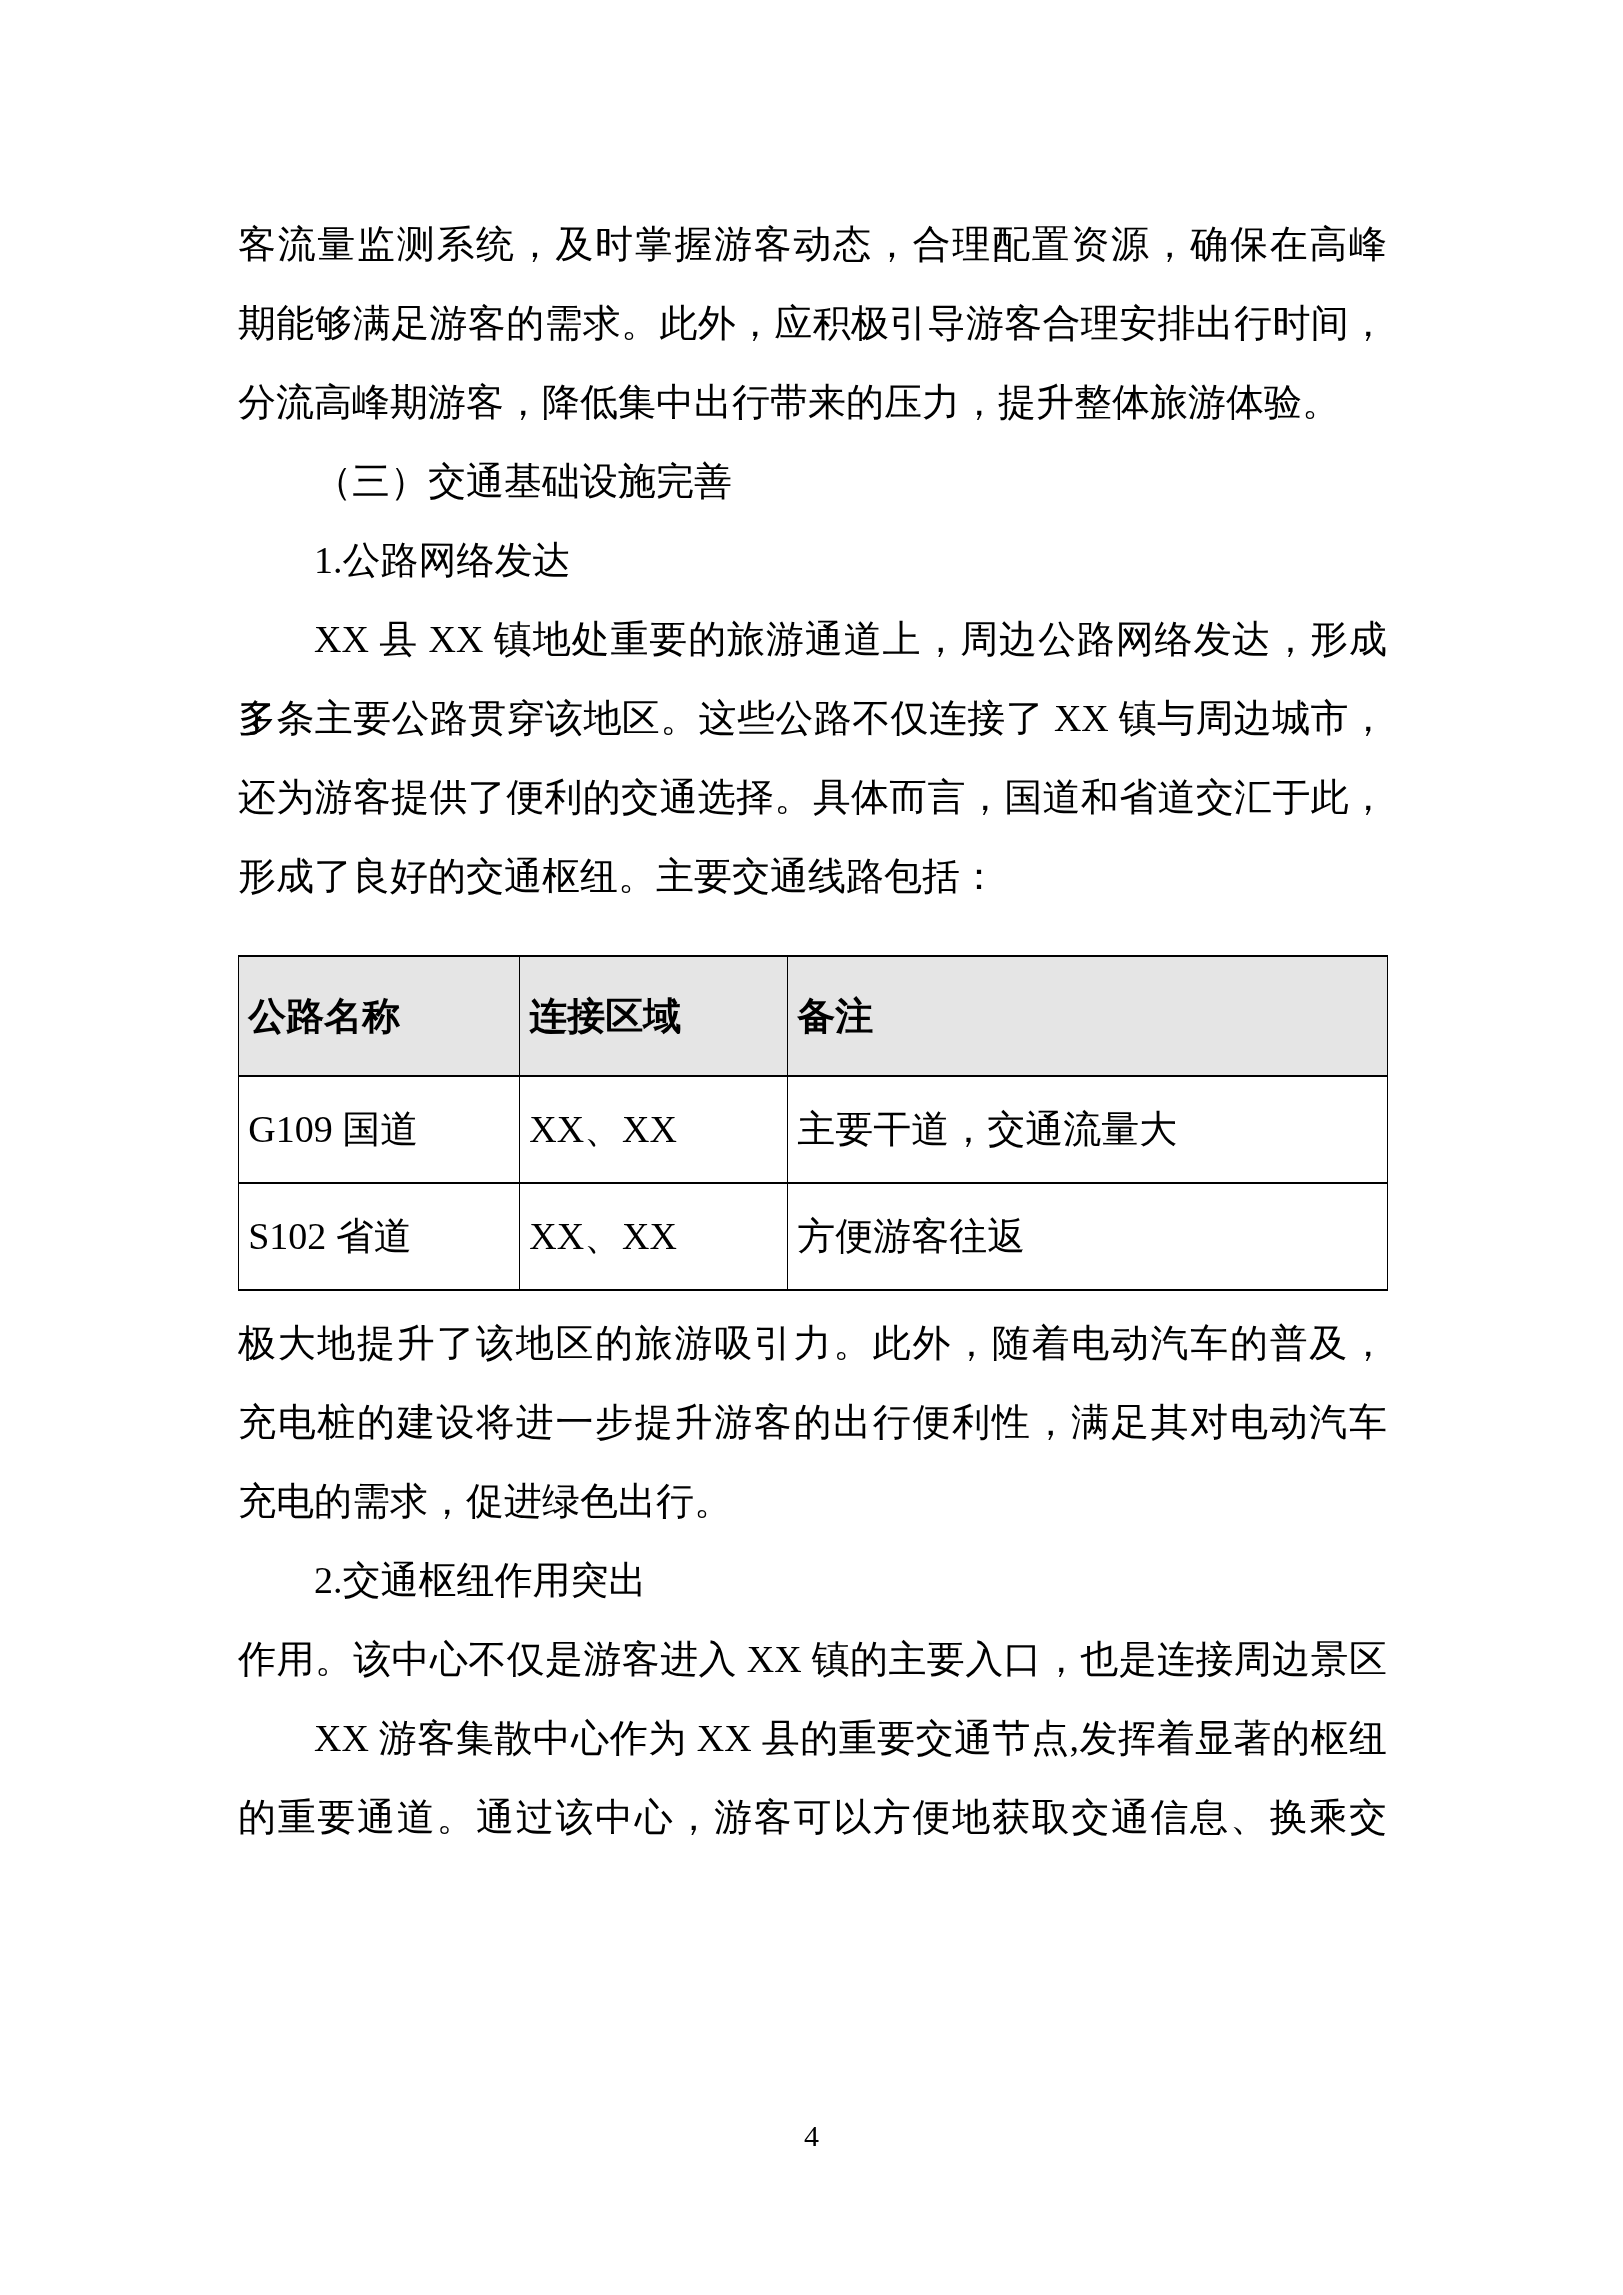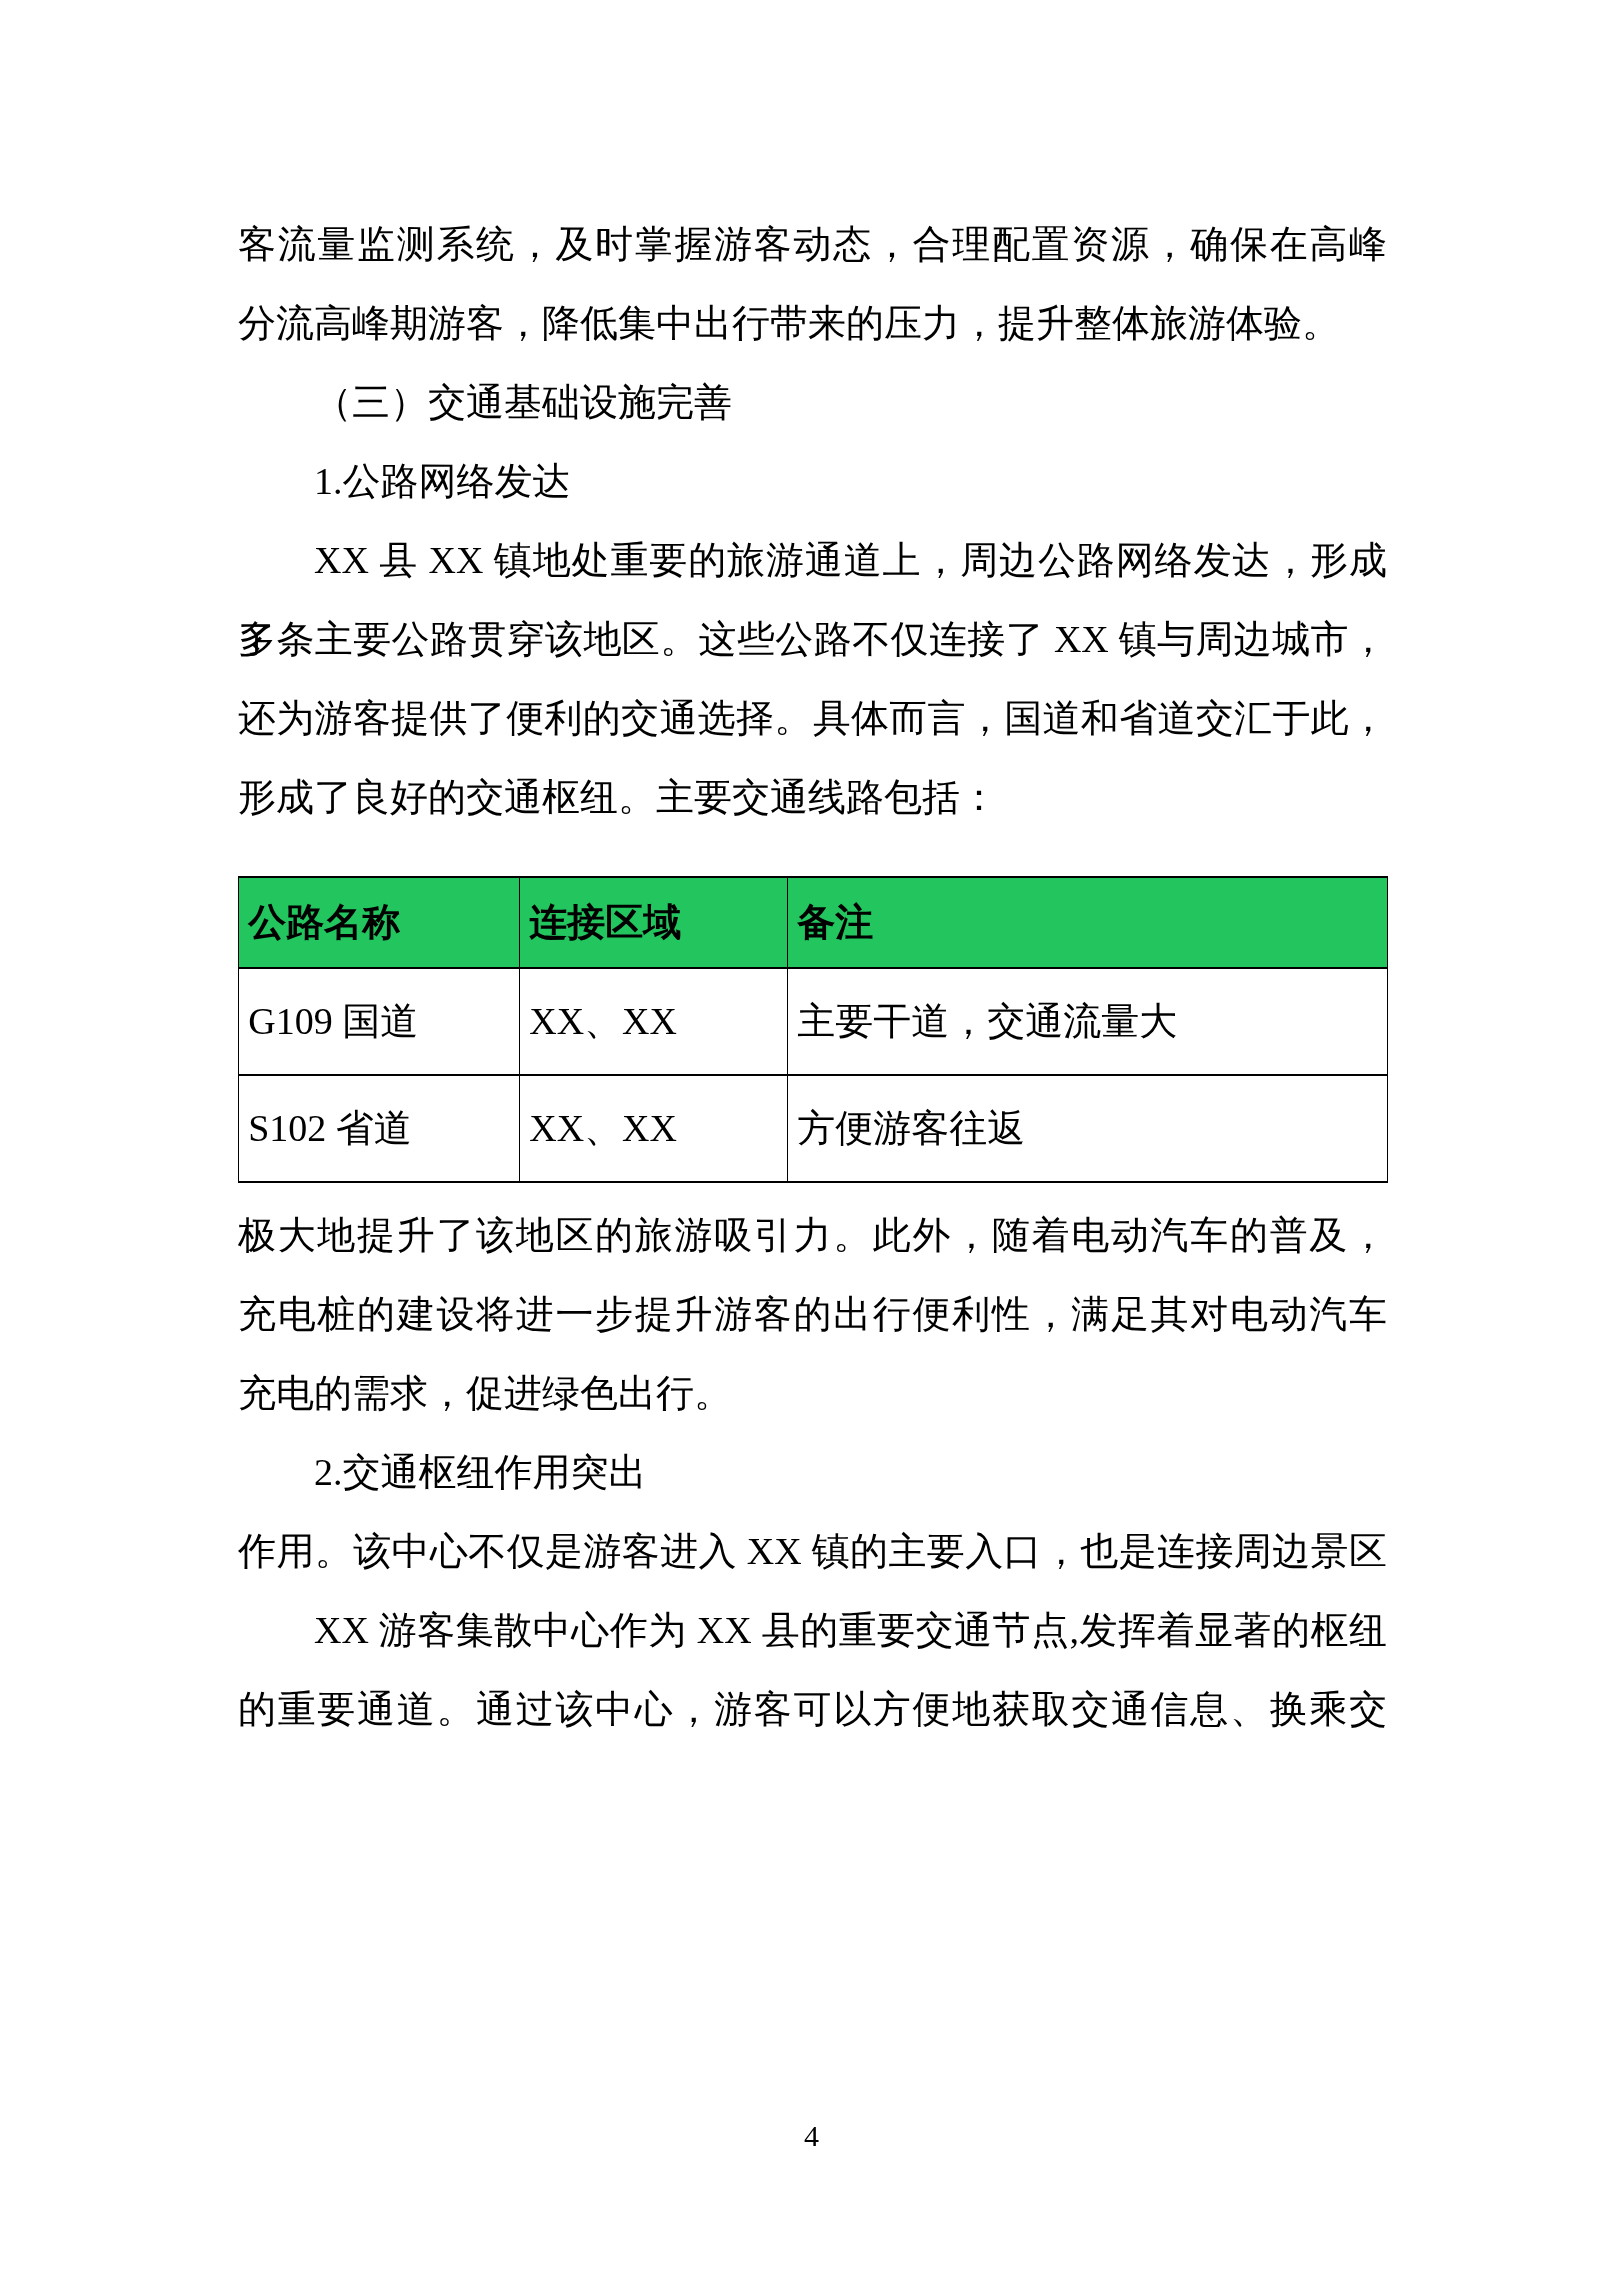--- a/index.html
+++ b/index.html
@@ -45,21 +45,21 @@
   table.roads col.c3 { width:600px; }
   table.roads th, table.roads td {
     border-left:1.3px solid #000;
     border-right:1.3px solid #000;
     padding:0 9.2px;
     text-align:left;
     vertical-align:middle;
     font-weight:normal;
     overflow:hidden;
   }
-  table.roads thead tr { height:91px; background:#22c55e; }
+  table.roads thead tr { height:120px; background:#e5e5e5; }
   table.roads thead th { border-top:2.6px solid #000; border-bottom:2.6px solid #000; font-weight:bold; }
   table.roads tbody tr { height:107px; }
   table.roads tbody td { border-top:2px solid #000; border-bottom:2px solid #000; }
   table.roads tbody tr:last-child td { border-bottom:2.6px solid #000; }
 
   .footer {
     position:absolute;
     left:0; top:2110px;
     width:1623px;
     height:52px;
@@ -69,20 +69,21 @@
   }
 </style>
 </head>
 <body>
 
 <div class="page">
 
   <div class="content">
 
     <div class="line jf">客流量监测系统，及时掌握游客动态，合理配置资源，确保在高峰</div>
+    <div class="line jf">期能够满足游客的需求。此外，应积极引导游客合理安排出行时间，</div>
     <div class="line">分流高峰期游客，降低集中出行带来的压力，提升整体旅游体验。</div>
     <div class="line ind">（三）交通基础设施完善</div>
     <div class="line ind">1.公路网络发达</div>
     <div class="line ind jf">XX 县 XX 镇地处重要的旅游通道上，周边公路网络发达，形成了</div>
     <div class="line jf">多条主要公路贯穿该地区。这些公路不仅连接了 XX 镇与周边城市，</div>
     <div class="line jf">还为游客提供了便利的交通选择。具体而言，国道和省道交汇于此，</div>
     <div class="line">形成了良好的交通枢纽。主要交通线路包括：</div>
 
     <table class="roads">
       <colgroup>

